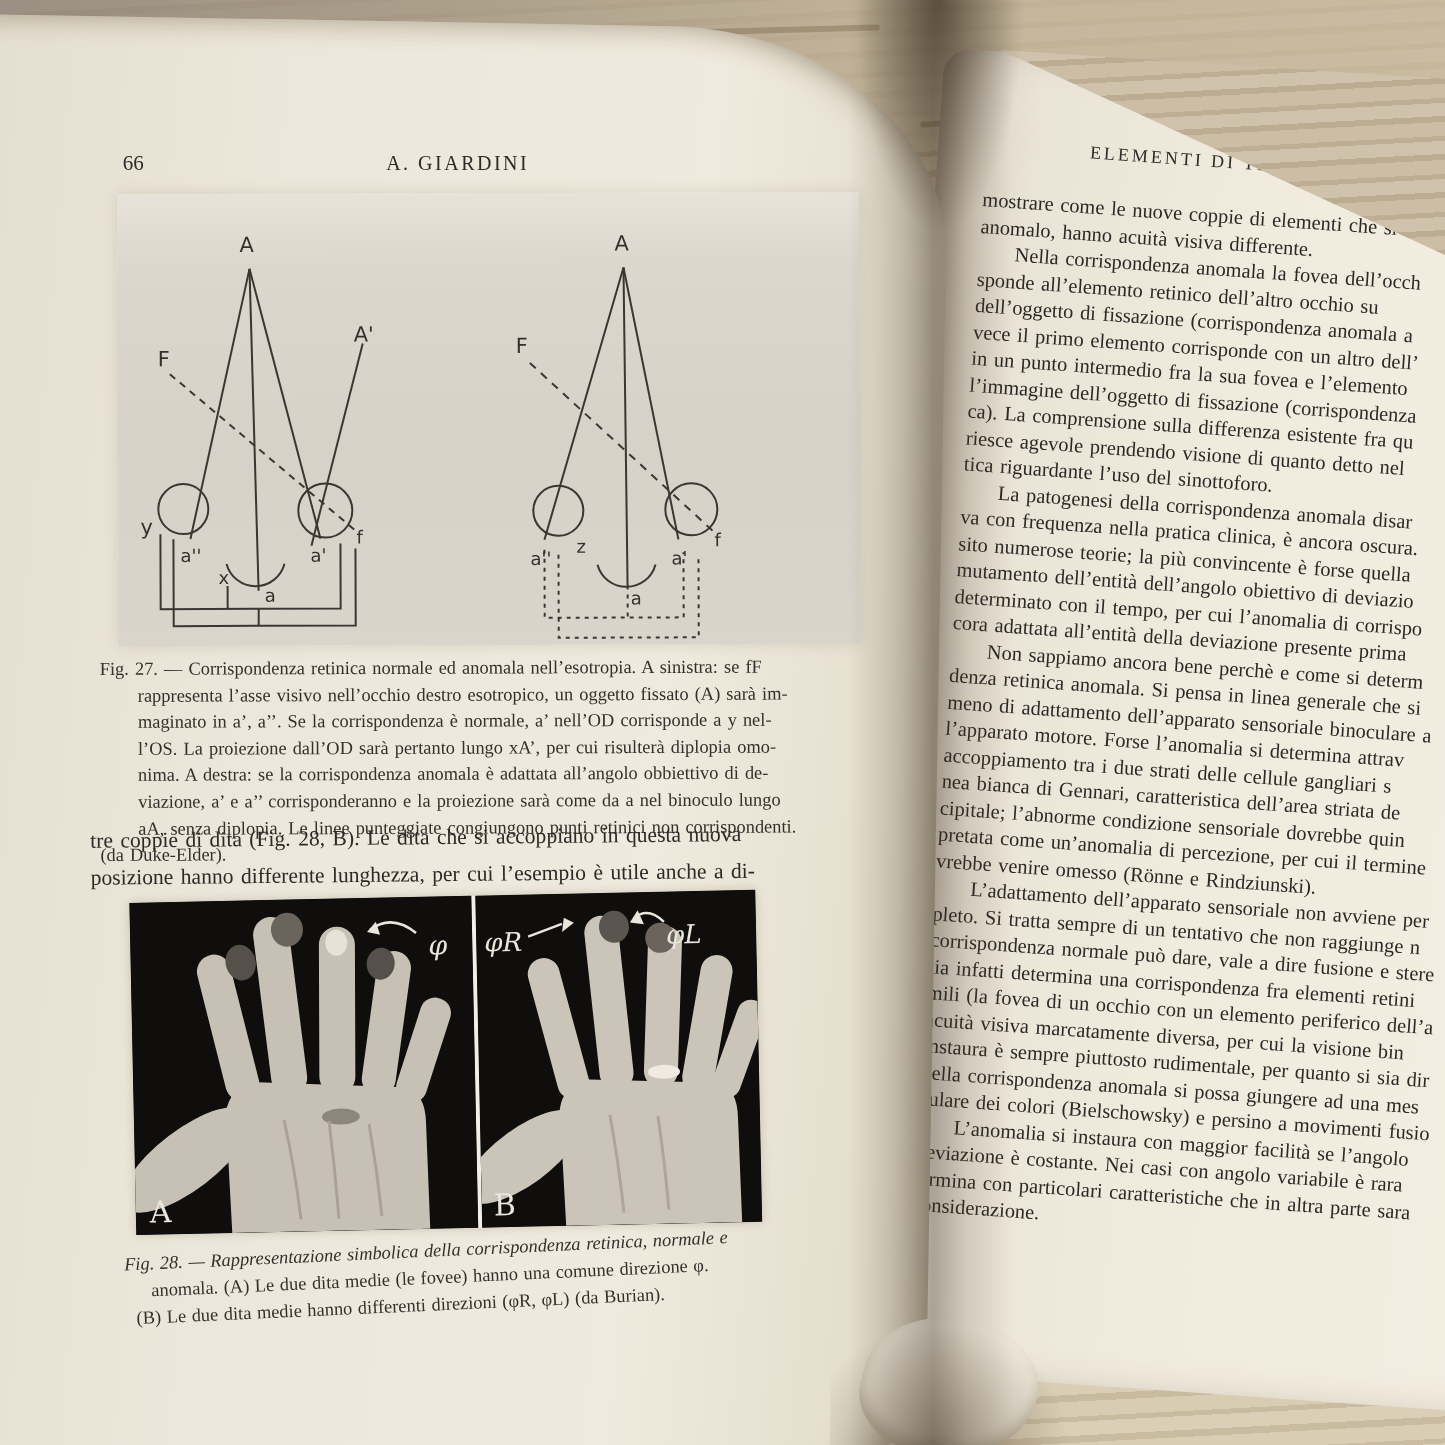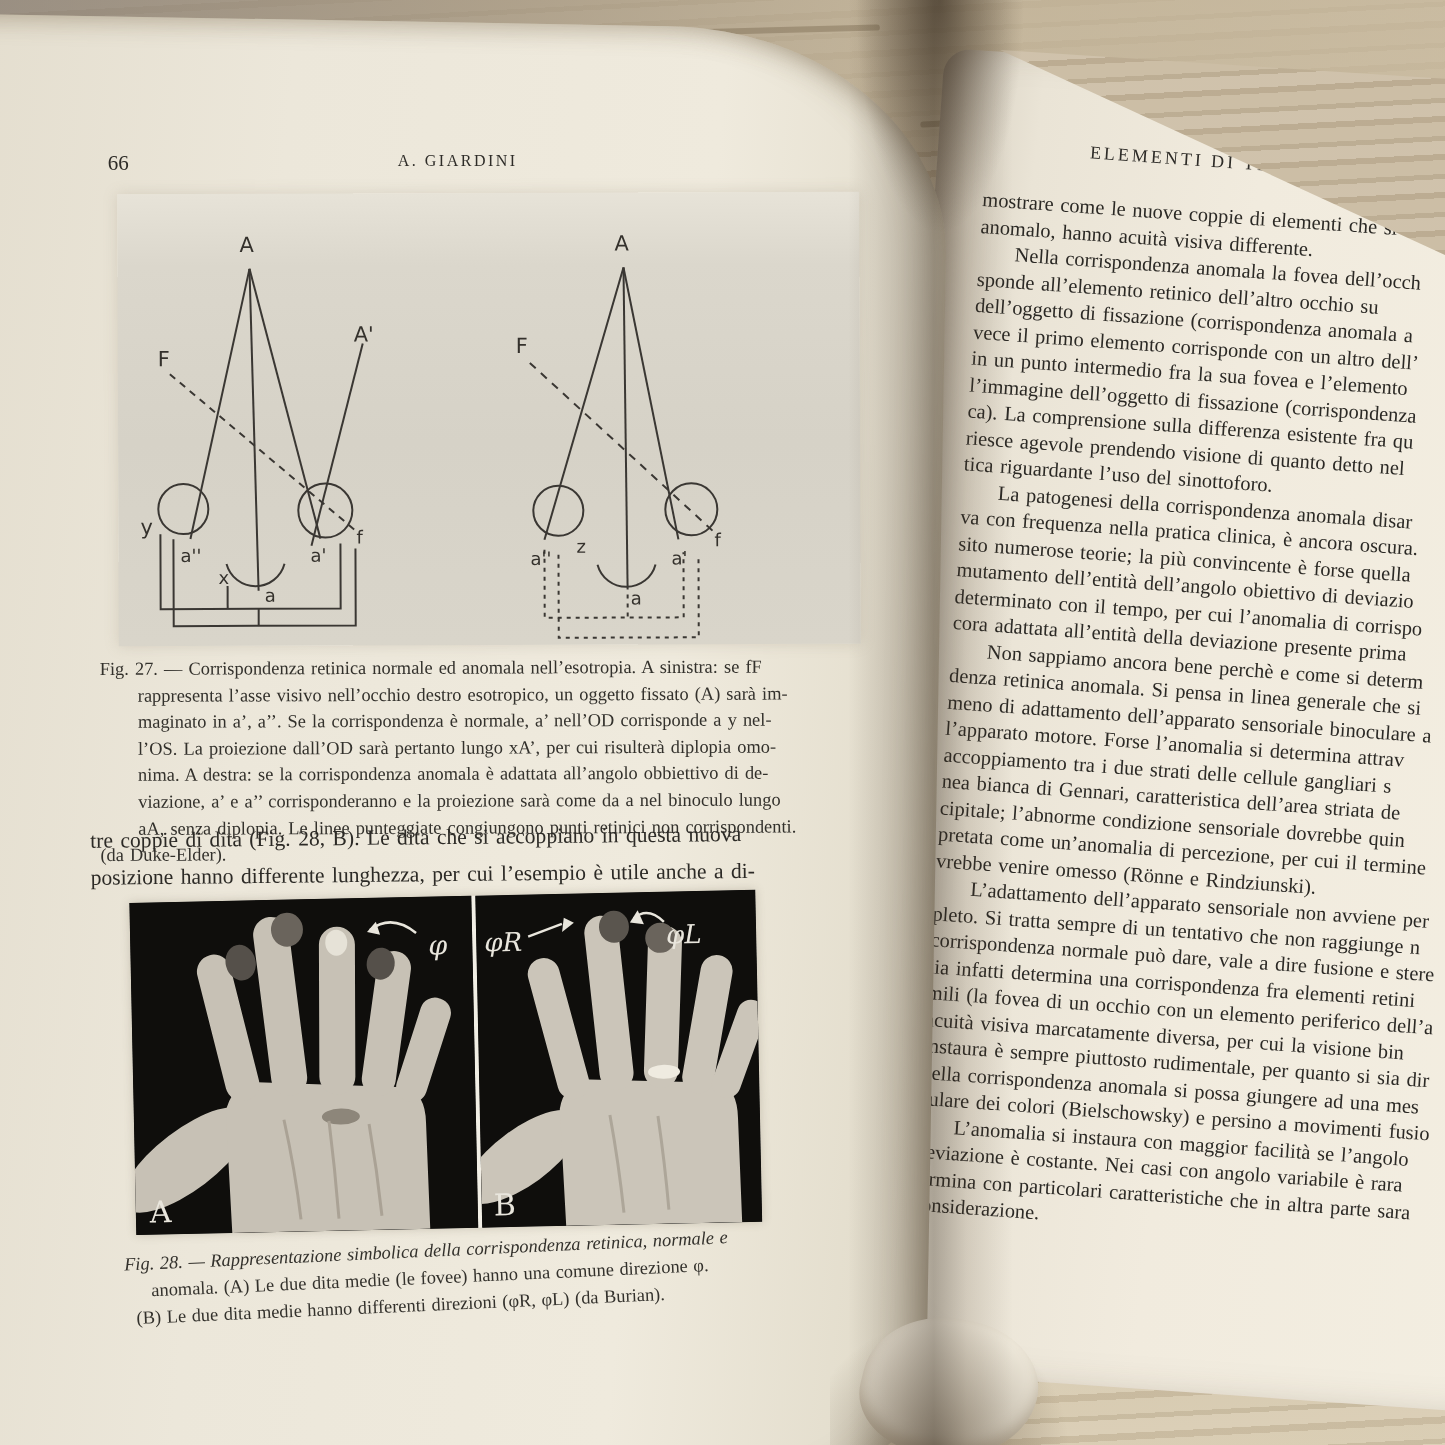--- a/index.html
+++ b/index.html
@@ -16,22 +16,22 @@
   .wood-streak{position:absolute;height:6px;border-radius:3px;background:rgba(105,88,62,0.35);z-index:1;}
 
   
   .page-left{position:absolute;left:-25px;top:14px;width:975px;height:1460px;z-index:3;
     transform:rotate(1deg);transform-origin:top left;
     background:linear-gradient(94deg,#e4decf 0%,#ece7da 30%,#efeadd 70%,#e2dccb 96%);
     border-top-right-radius:280px 225px;border-bottom-right-radius:170px 120px;
     box-shadow:inset -30px 0 38px -18px rgba(90,70,45,0.38), inset 0 18px 25px -14px rgba(120,100,70,0.35);}
   .lp-header{position:absolute;left:135px;top:128px;width:760px;transform:rotate(-1deg);
     font-size:21px;color:#2e2c28;}
-  .lp-pagenum{position:absolute;left:0;top:0;}
-  .lp-head-title{position:absolute;left:0;right:60px;top:1px;text-align:center;letter-spacing:2.5px;font-size:16px;}
+  .lp-pagenum{position:absolute;left:15px;top:0;}
+  .lp-head-title{position:absolute;left:0;right:60px;top:1px;text-align:center;letter-spacing:2.5px;font-size:20px;}
 
   .fig27{position:absolute;left:150px;top:170px;width:742px;height:452px;transform:rotate(-1.2deg);
     background:linear-gradient(180deg,#e7e3d8 0%,#dbd7cc 16%,#d6d2c7 55%,#d9d5ca 100%);
     box-shadow:0 0 14px rgba(150,140,120,0.25);}
   .fig27 svg{position:absolute;left:0;top:0;}
 
   .cap27{position:absolute;left:138px;top:632px;width:730px;transform:rotate(-1.2deg);
     font-size:18.4px;line-height:26.6px;color:#33312c;word-spacing:1.5px;}
   .cap27 .tline.ci{padding-left:38px;}
 

